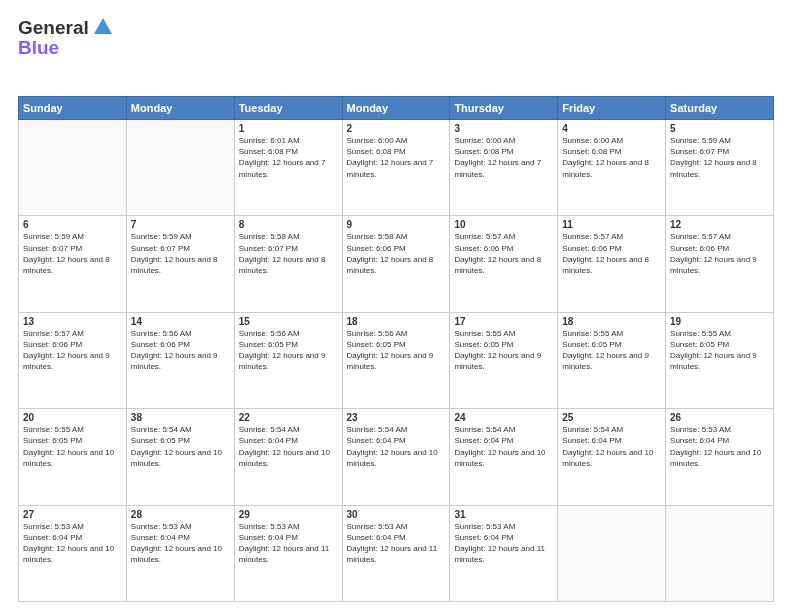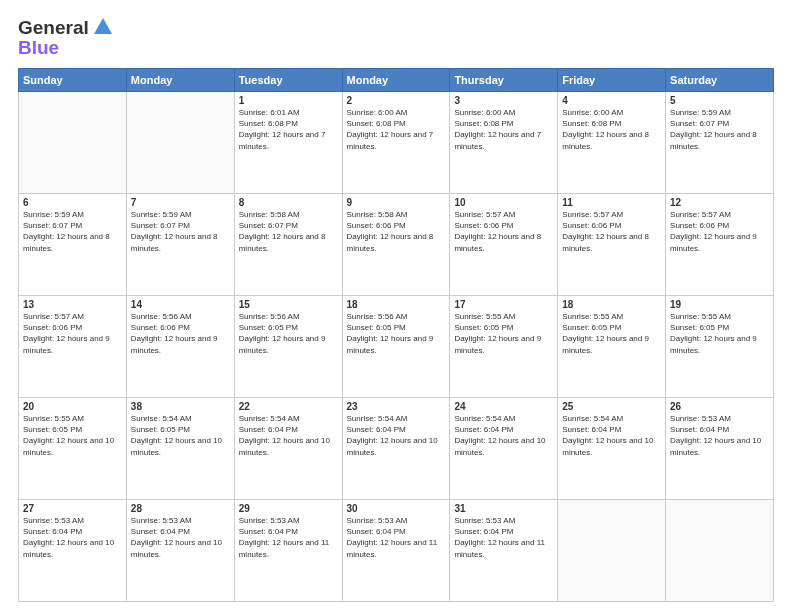--- a/index.html
+++ b/index.html
@@ -14,21 +14,20 @@
       width: 792px;
       height: 612px;
       padding: 18px 18px 10px 18px;
       display: flex;
       flex-direction: column;
     }
     .header {
       display: flex;
       justify-content: space-between;
       align-items: flex-start;
-      margin-bottom: 10px;
     }
     .logo {
       display: flex;
       align-items: center;
     }
     .title-block {
       text-align: right;
     }
     .month-title {
       font-size: 32px;
@@ -38,20 +37,21 @@
     }
     .location {
       font-size: 14px;
       color: #555;
     }
     .calendar {
       flex: 1;
       border-collapse: collapse;
       width: 100%;
       table-layout: fixed;
+      margin-top: 38px;
     }
     .calendar th {
       background-color: #4a7fc1;
       color: #fff;
       font-size: 11px;
       font-weight: bold;
       padding: 5px 4px;
       text-align: left;
       border: 1px solid #3a6aaa;
     }

